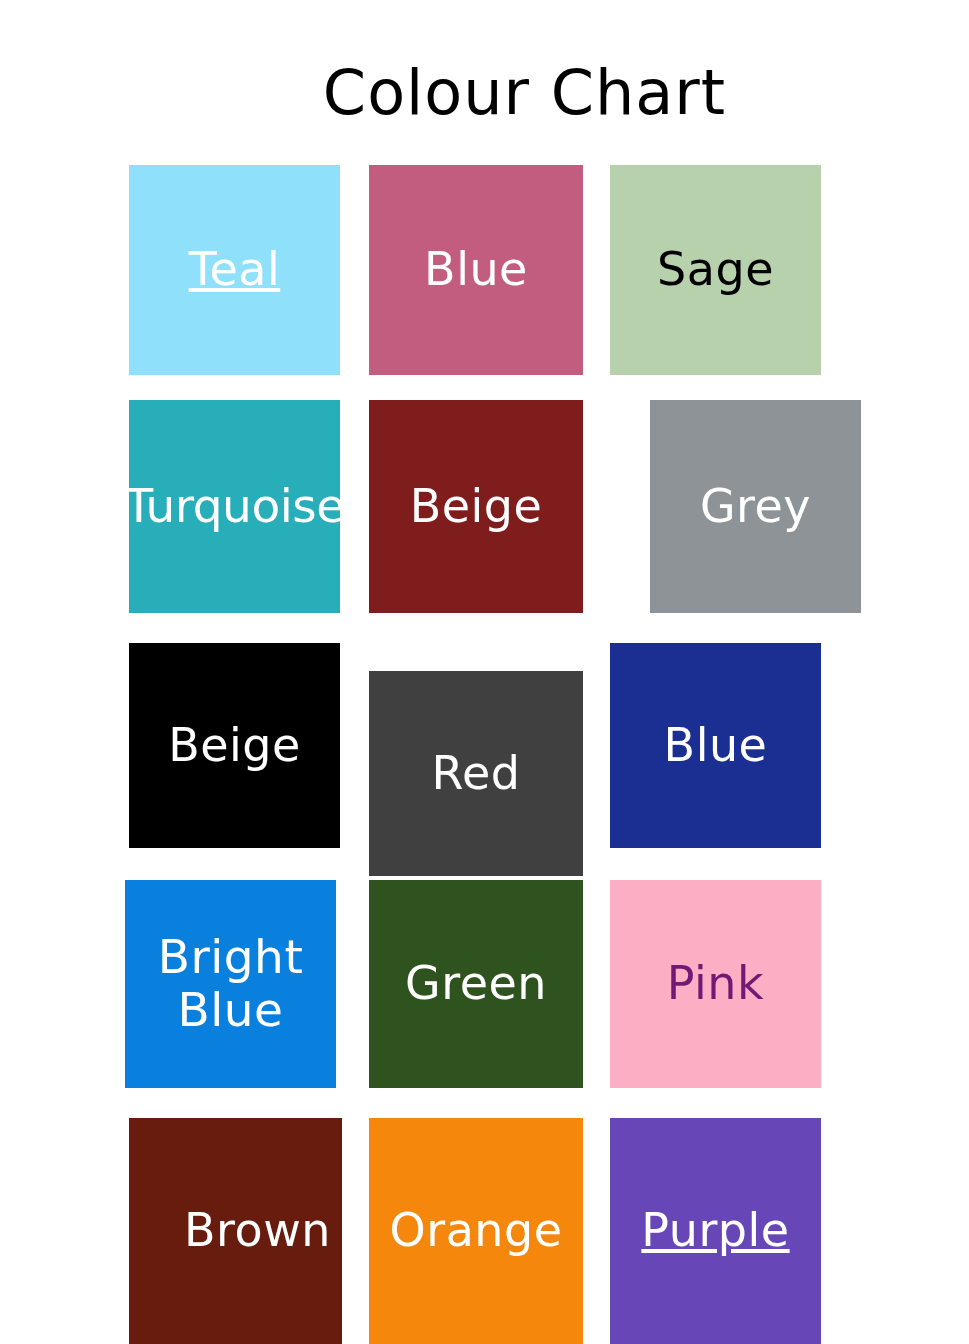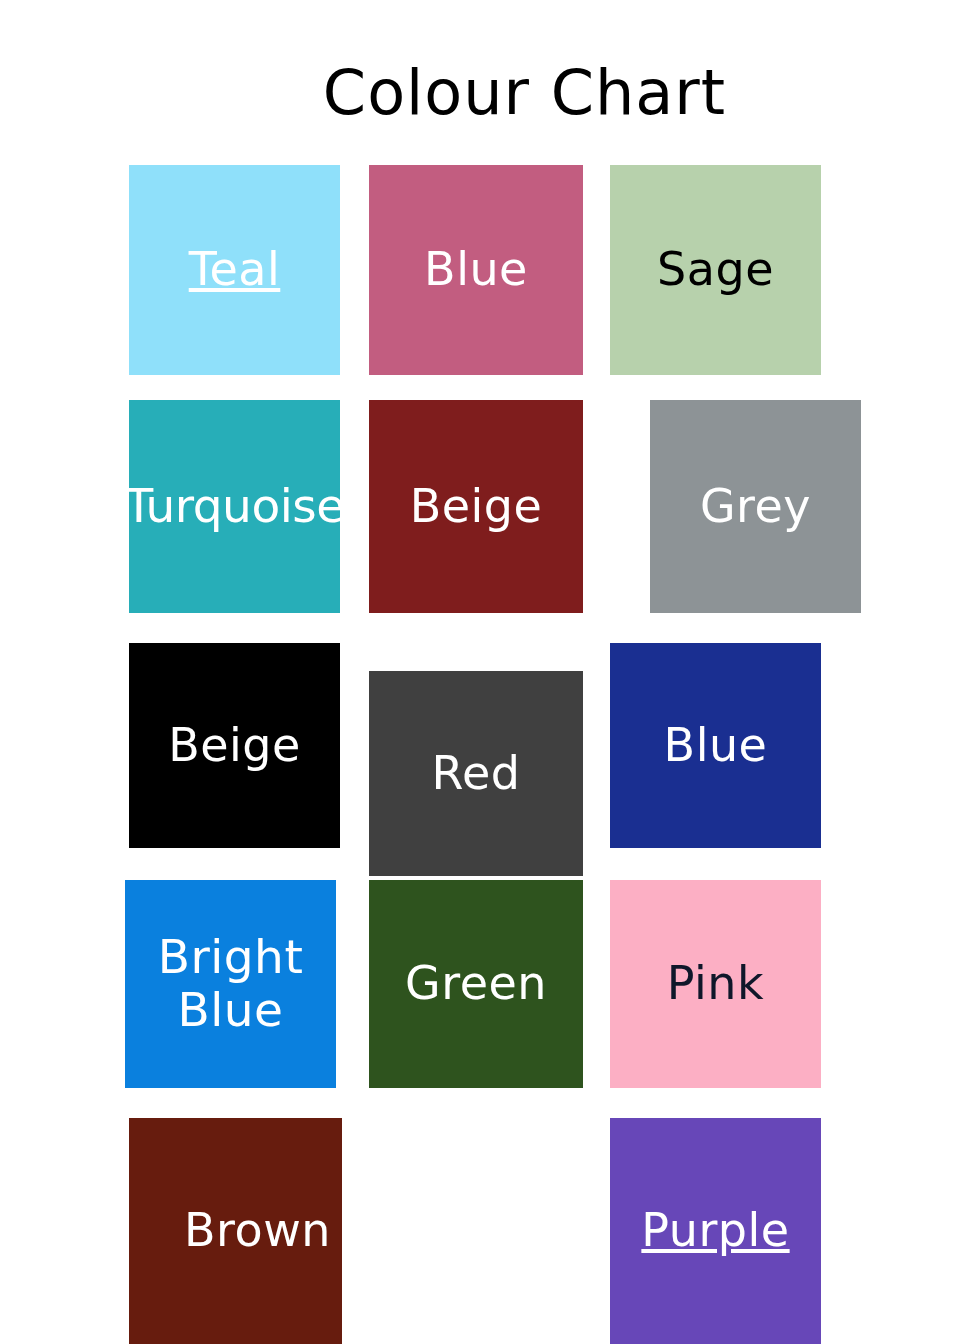--- a/index.html
+++ b/index.html
@@ -130,24 +130,27 @@
     </div>
 
     <div class="swatch col-0 row-3 cell-9" style="background: rgb(10, 128, 222);">
       <span class="swatch-label label-two-line" style="color: rgb(255, 255, 255);">Bright
 Blue</span>
     </div>
     <div class="swatch col-1 row-3 cell-10" style="background: rgb(46, 83, 30);">
       <span class="swatch-label" style="color: rgb(255, 255, 255);">Green</span>
     </div>
     <div class="swatch col-2 row-3 cell-11" style="background: rgb(252, 175, 196);">
-      <span class="swatch-label" style="color: #0f172a;">Pink</span>
+      <span class="swatch-label" style="color: #701a75;">Pink</span>
     </div>
 
     <div class="swatch col-0 row-4 cell-12" style="background: rgb(103, 28, 14); padding-left: 44px;">
       <span class="swatch-label" style="color: rgb(255, 255, 255);">Brown</span>
+    </div>
+    <div class="swatch col-1 row-4 cell-13" style="background: rgb(246, 135, 13);">
+      <span class="swatch-label" style="color: rgb(255, 255, 255);">Orange</span>
     </div>
     <div class="swatch col-2 row-4 cell-14" style="background: rgb(103, 71, 184);">
       <span class="swatch-label" style="color: rgb(255, 255, 255); text-decoration: underline;">Purple</span>
     </div>
 
   </div>
 </div>
 
 </body></html>

